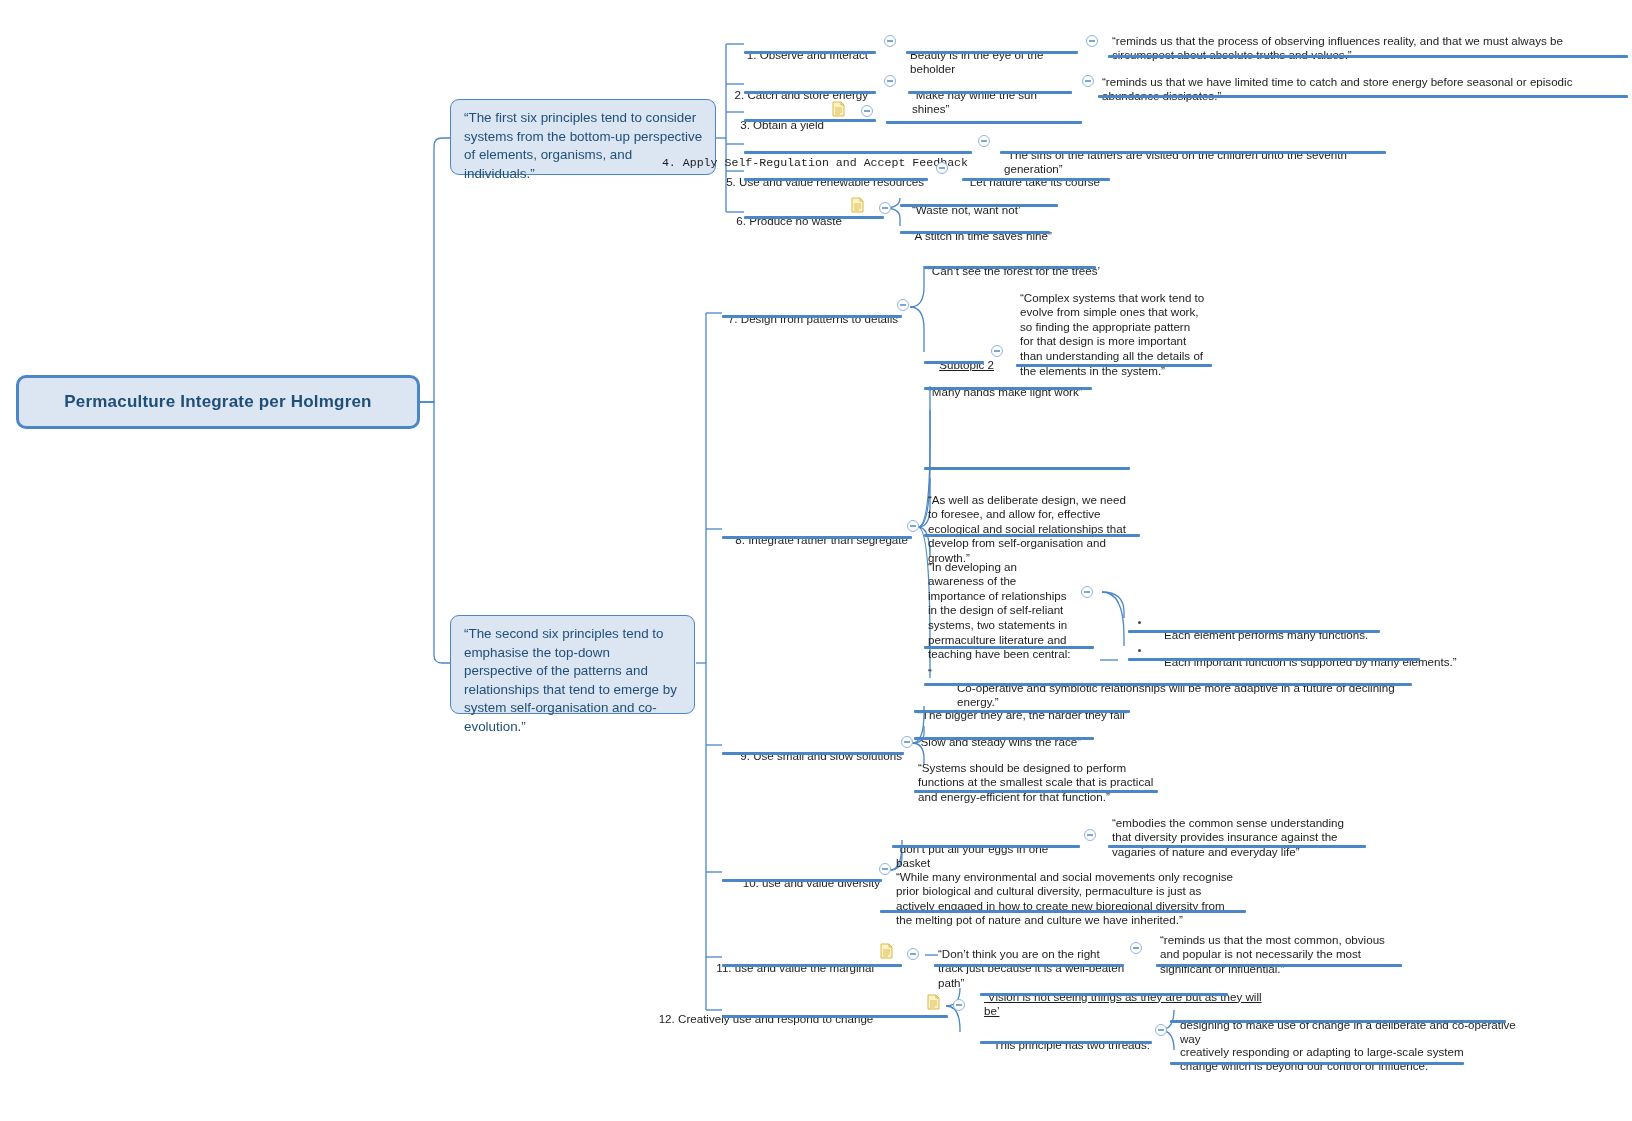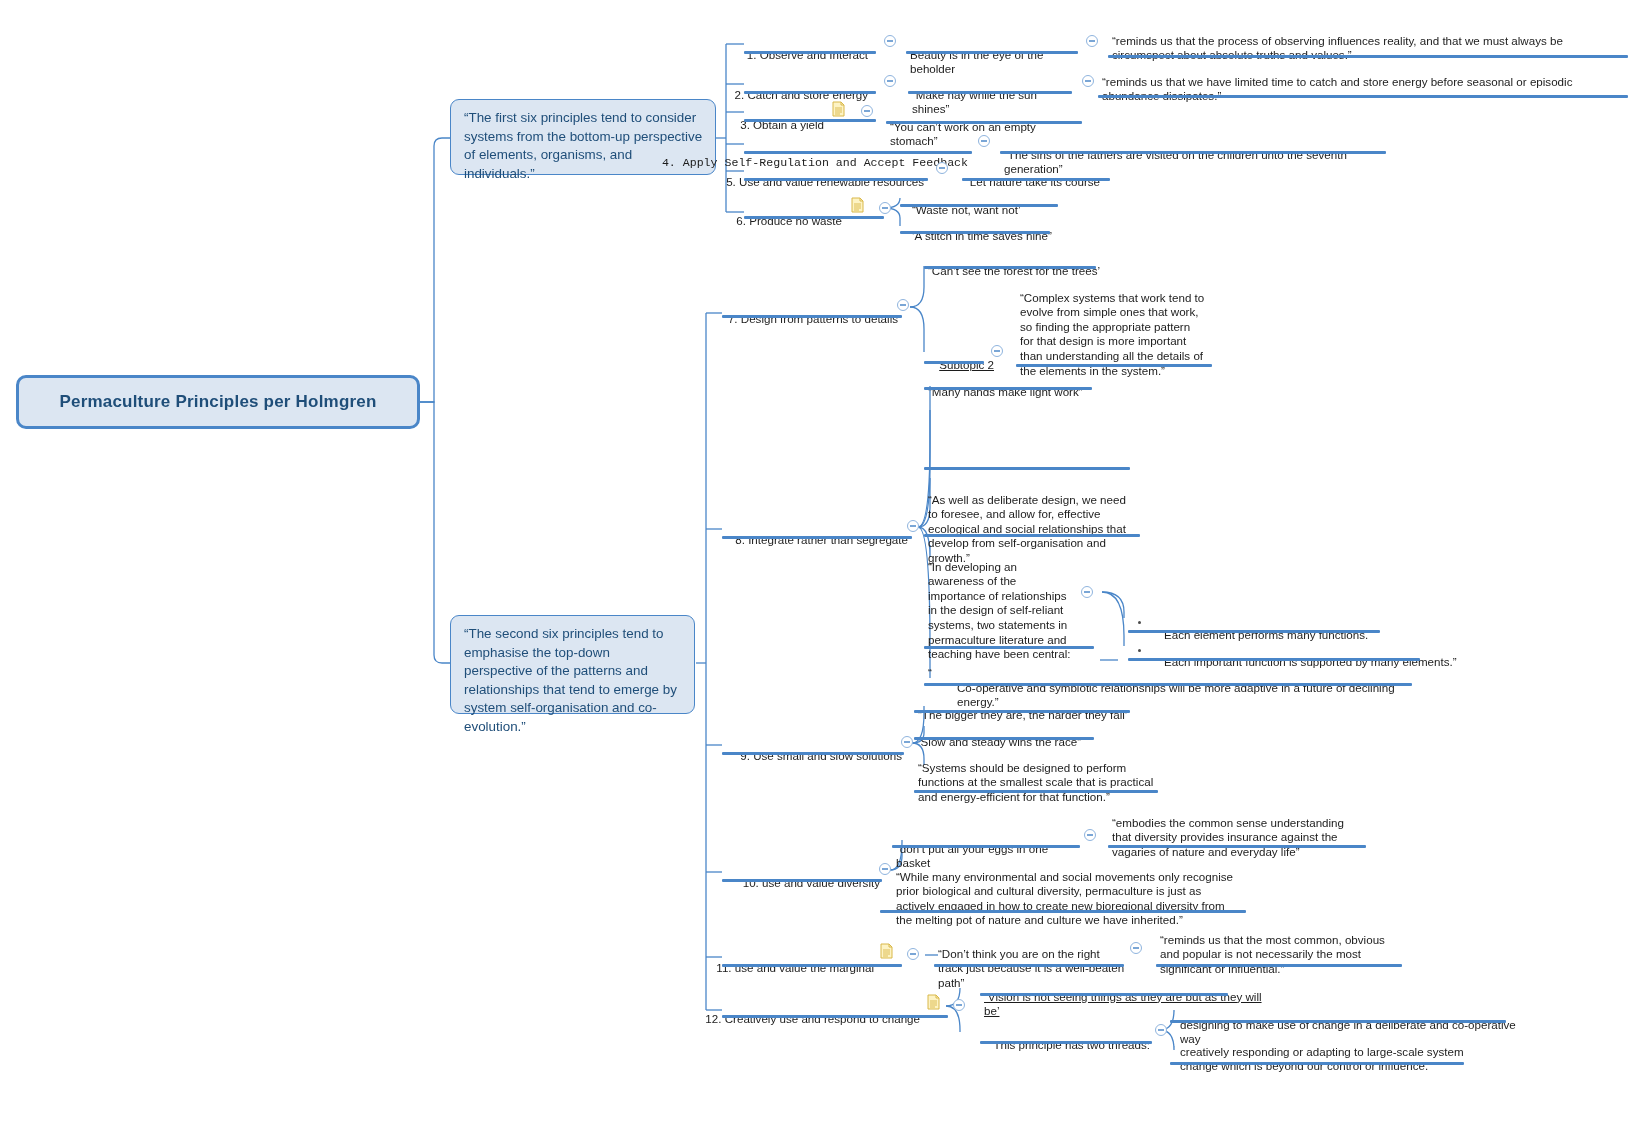--- a/index.html
+++ b/index.html
@@ -136,21 +136,21 @@
 
       <path d="M946 1006 q14 0 14 -18 V988"></path>
       <path d="M946 1006 q14 0 14 24 V1032"></path>
 
       <path d="M1160 1030 q14 0 14 -20 V1012"></path>
       <path d="M1160 1030 q14 0 14 20 V1046"></path>
     </g>
   </svg>
 
   <div class="root-node" style="left:16px;top:375px;width:404px;height:54px;">
-    <span>Permaculture Principles per Holmgren</span>
+    <span>Permaculture Integrate per Holmgren</span>
   </div>
 
   <div class="callout" style="left:450px;top:615px;width:245px;height:99px;">
     <span>“The second six principles tend to emphasise the top-down perspective of the patterns and relationships that tend to emerge by system self-organisation and co-evolution.”</span>
   </div>
 
   <div class="callout" style="left:450px;top:99px;width:266px;height:76px;">
     <span>“The first six principles tend to consider systems from the bottom-up perspective of elements, organisms, and individuals.”</span>
   </div>
 
@@ -197,23 +197,20 @@
     <g stroke="#d9b84a" stroke-width="0.9">
       <path d="M3 7 h7"></path>
         <path d="M3 9 h7"></path>
         <path d="M3 11 h7"></path>
         <path d="M3 13 h5"></path>
     </g>
   </svg>
   <div class="bar" style="left:744px;top:119px;width:132px;"></div>
   <div class="collapse" style="left:861px;top:105px;"></div>
 
-  <div class="topic l" style="left:888px;top:105px;width:196px;">
-    <span>“You can’t work on an empty stomach”</span>
-  </div>
   <div class="bar" style="left:886px;top:121px;width:196px;"></div>
 
   <div class="topic r" style="left:620px;top:141px;width:350px;font-family:Liberation Mono, monospace;">
     <span>4. Apply Self-Regulation and Accept Feedback</span>
   </div>
   <div class="bar" style="left:744px;top:151px;width:228px;"></div>
   <div class="collapse" style="left:978px;top:135px;"></div>
 
   <div class="topic l" style="left:1002px;top:133px;width:390px;">
     <span>“The sins of the fathers are visited on the children unto the seventh generation”</span>
@@ -384,21 +381,21 @@
     <span>“Don’t think you are on the right track just because it is a well-beaten path”</span>
   </div>
   <div class="bar" style="left:934px;top:964px;width:190px;"></div>
   <div class="collapse" style="left:1130px;top:942px;"></div>
 
   <div class="topic l" style="left:1158px;top:918px;width:240px;">
     <span>“reminds us that the most common, obvious and popular is not necessarily the most significant or influential.”</span>
   </div>
   <div class="bar" style="left:1156px;top:964px;width:246px;"></div>
 
-  <div class="topic r" style="left:610px;top:997px;width:312px;">
+  <div class="topic r" style="left:610px;top:997px;width:312px;text-align:center;">
     <span>12. Creatively use and respond to change</span>
   </div>
   <svg class="note-icon" style="left:927px;top:994px;" viewBox="0 0 13 16">
     <path d="M1 1 h8 l3 3 v11 h-11 z" fill="#fdf3c4" stroke="#d9b84a" stroke-width="1"></path>
     <path d="M9 1 v3 h3" fill="none" stroke="#d9b84a" stroke-width="1"></path>
     <g stroke="#d9b84a" stroke-width="0.9">
       <path d="M3 7 h7"></path>
         <path d="M3 9 h7"></path>
         <path d="M3 11 h7"></path>
         <path d="M3 13 h5"></path>

